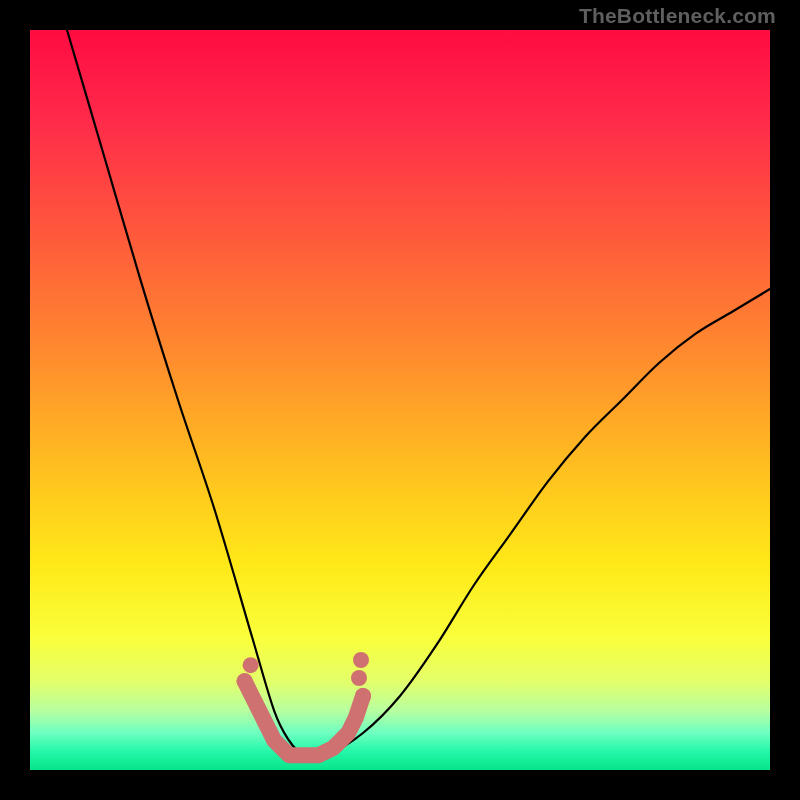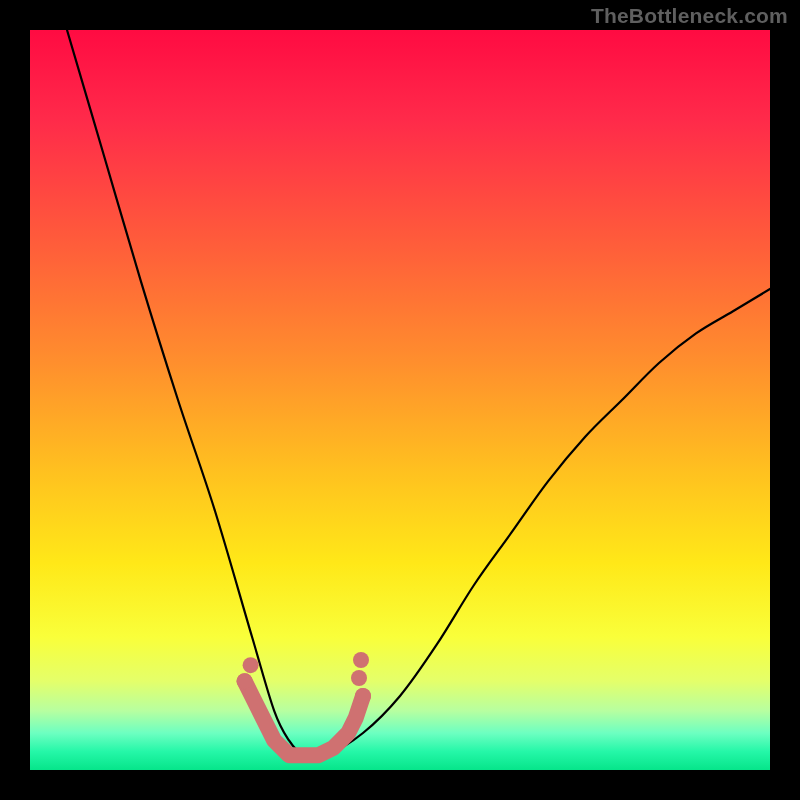--- a/index.html
+++ b/index.html
@@ -25,21 +25,21 @@
     height: 740px;
     overflow: hidden;
   }
   .gradient {
     position: absolute;
     left: 0; top: 0; right: 0; bottom: 0;
   }
   .watermark {
     position: absolute;
     top: 4px;
-    right: 12px;
+    right: 24px;
     font-size: 21px;
     font-weight: 600;
     color: #5f5f5f;
     letter-spacing: 0.2px;
     z-index: 10;
   }
   svg.curve {
     position: absolute;
     left: 0; top: 0;
     width: 740px;

